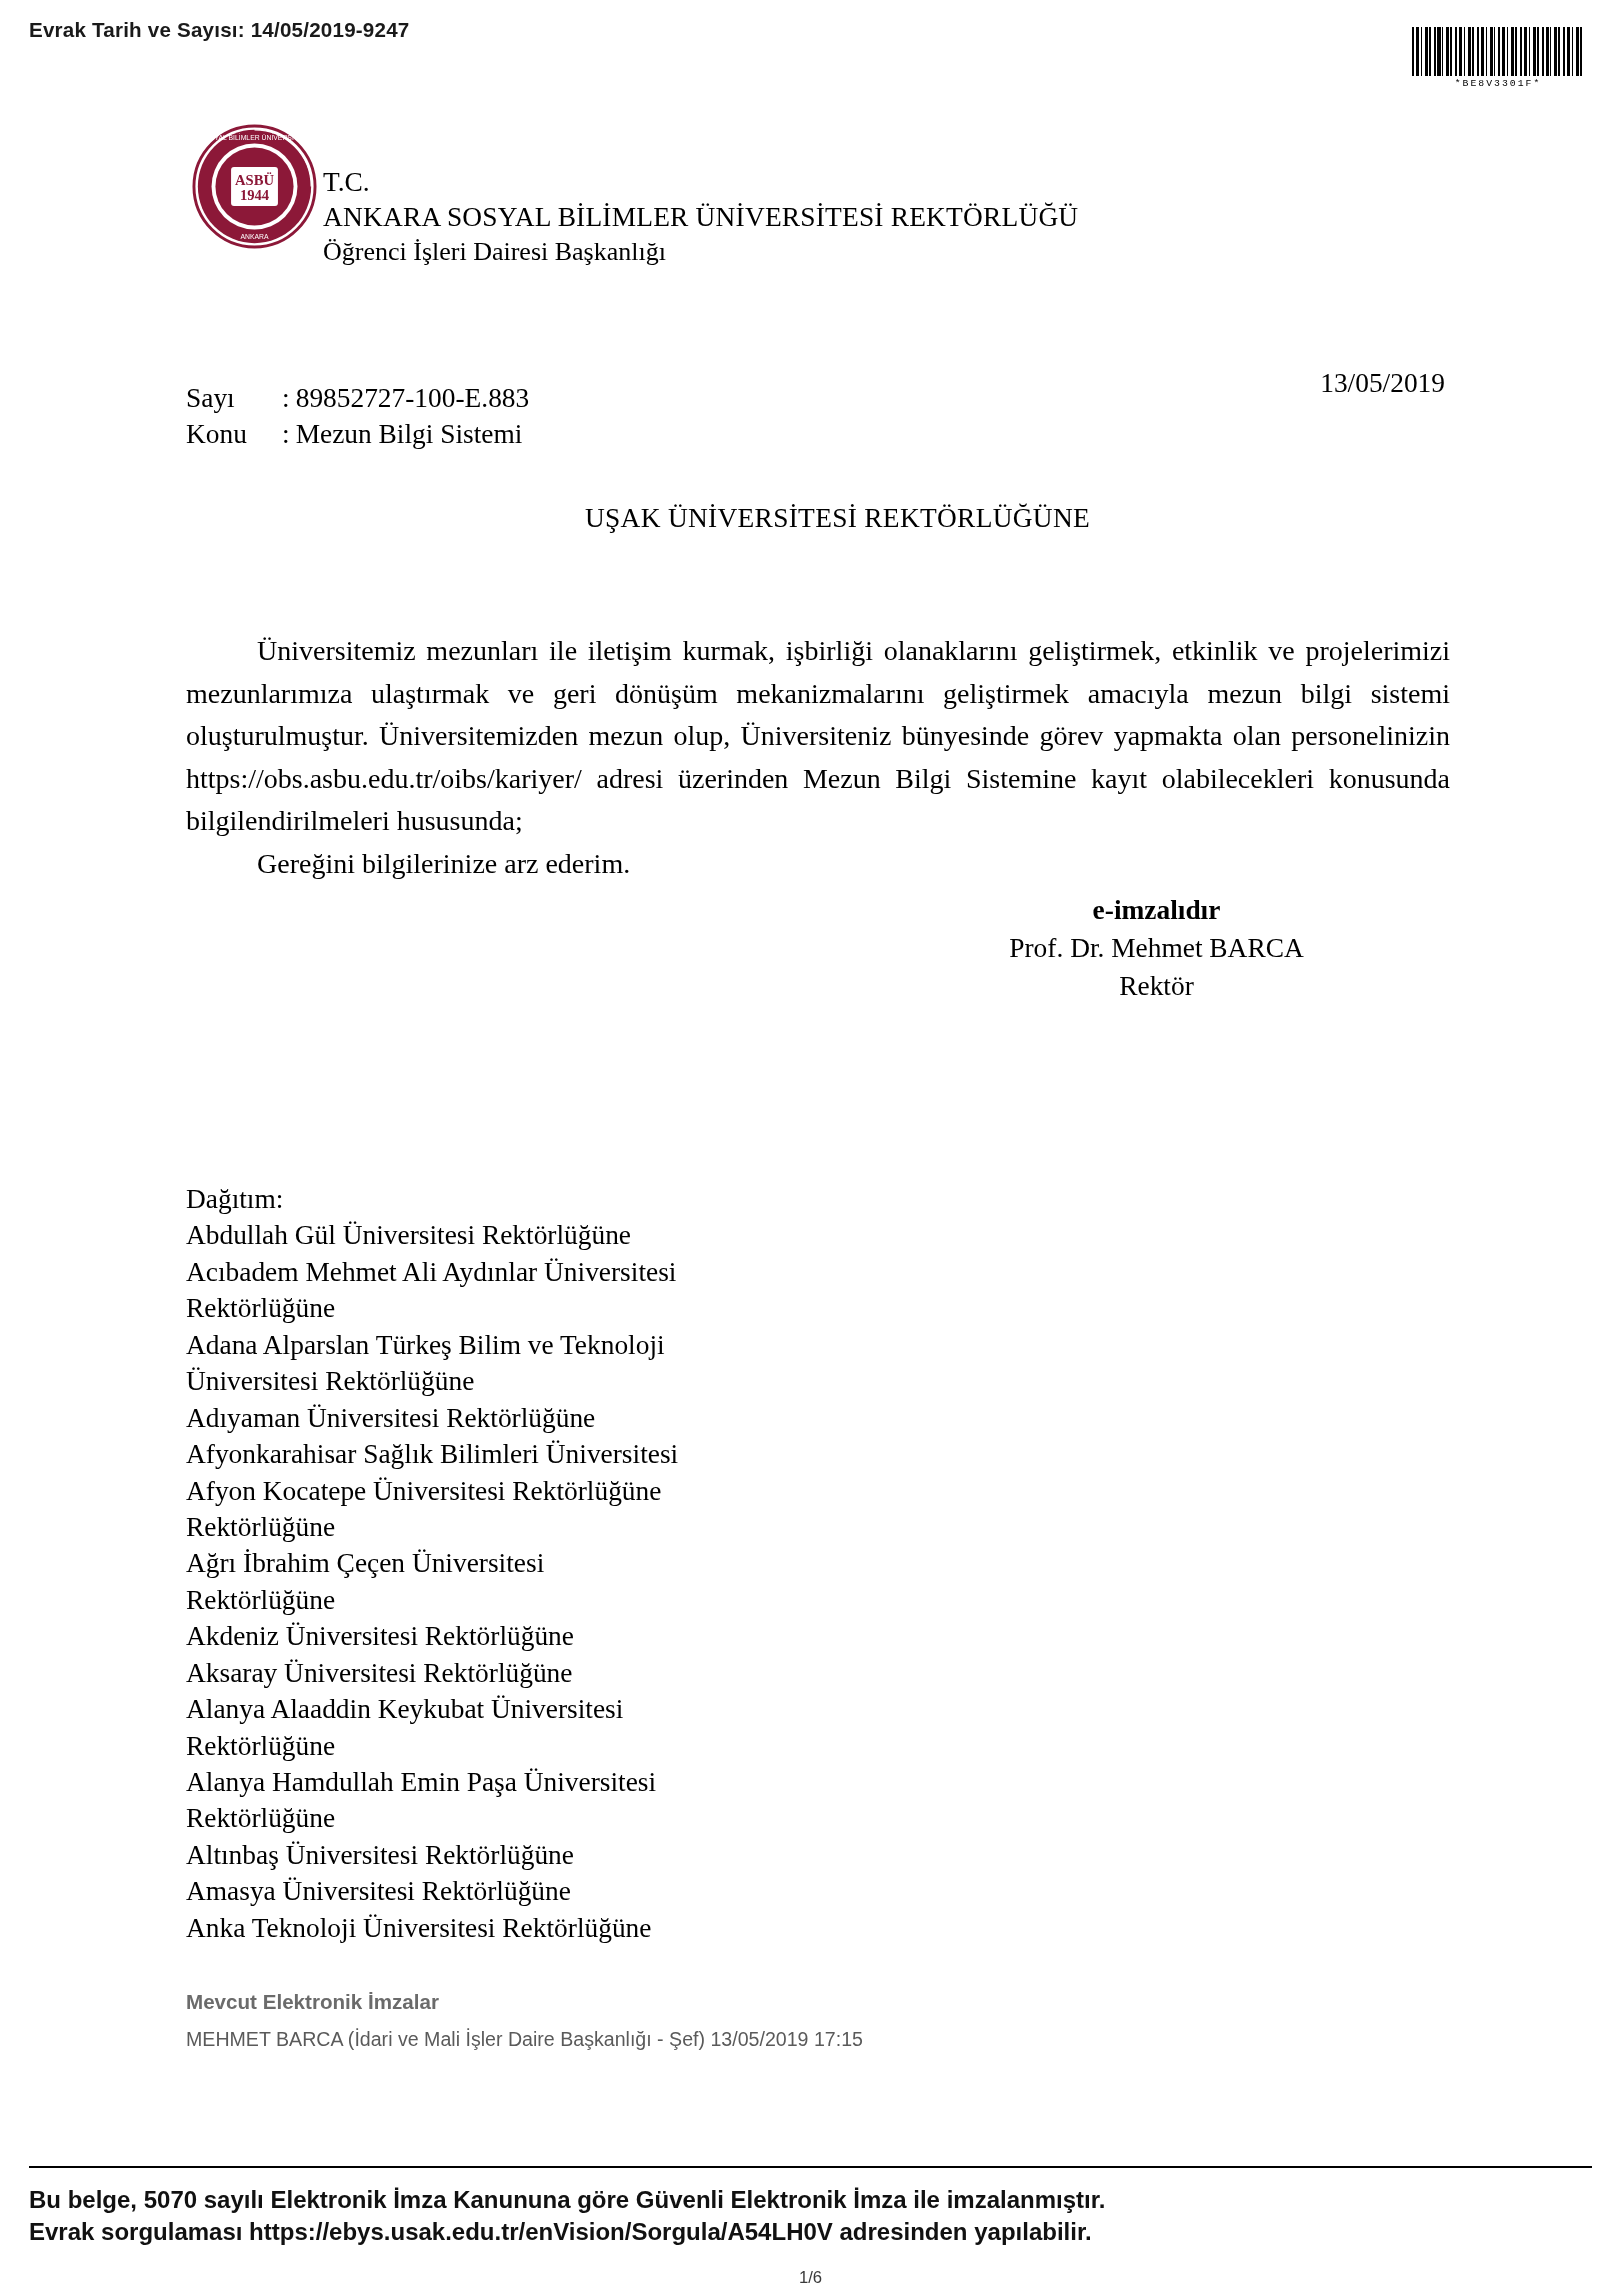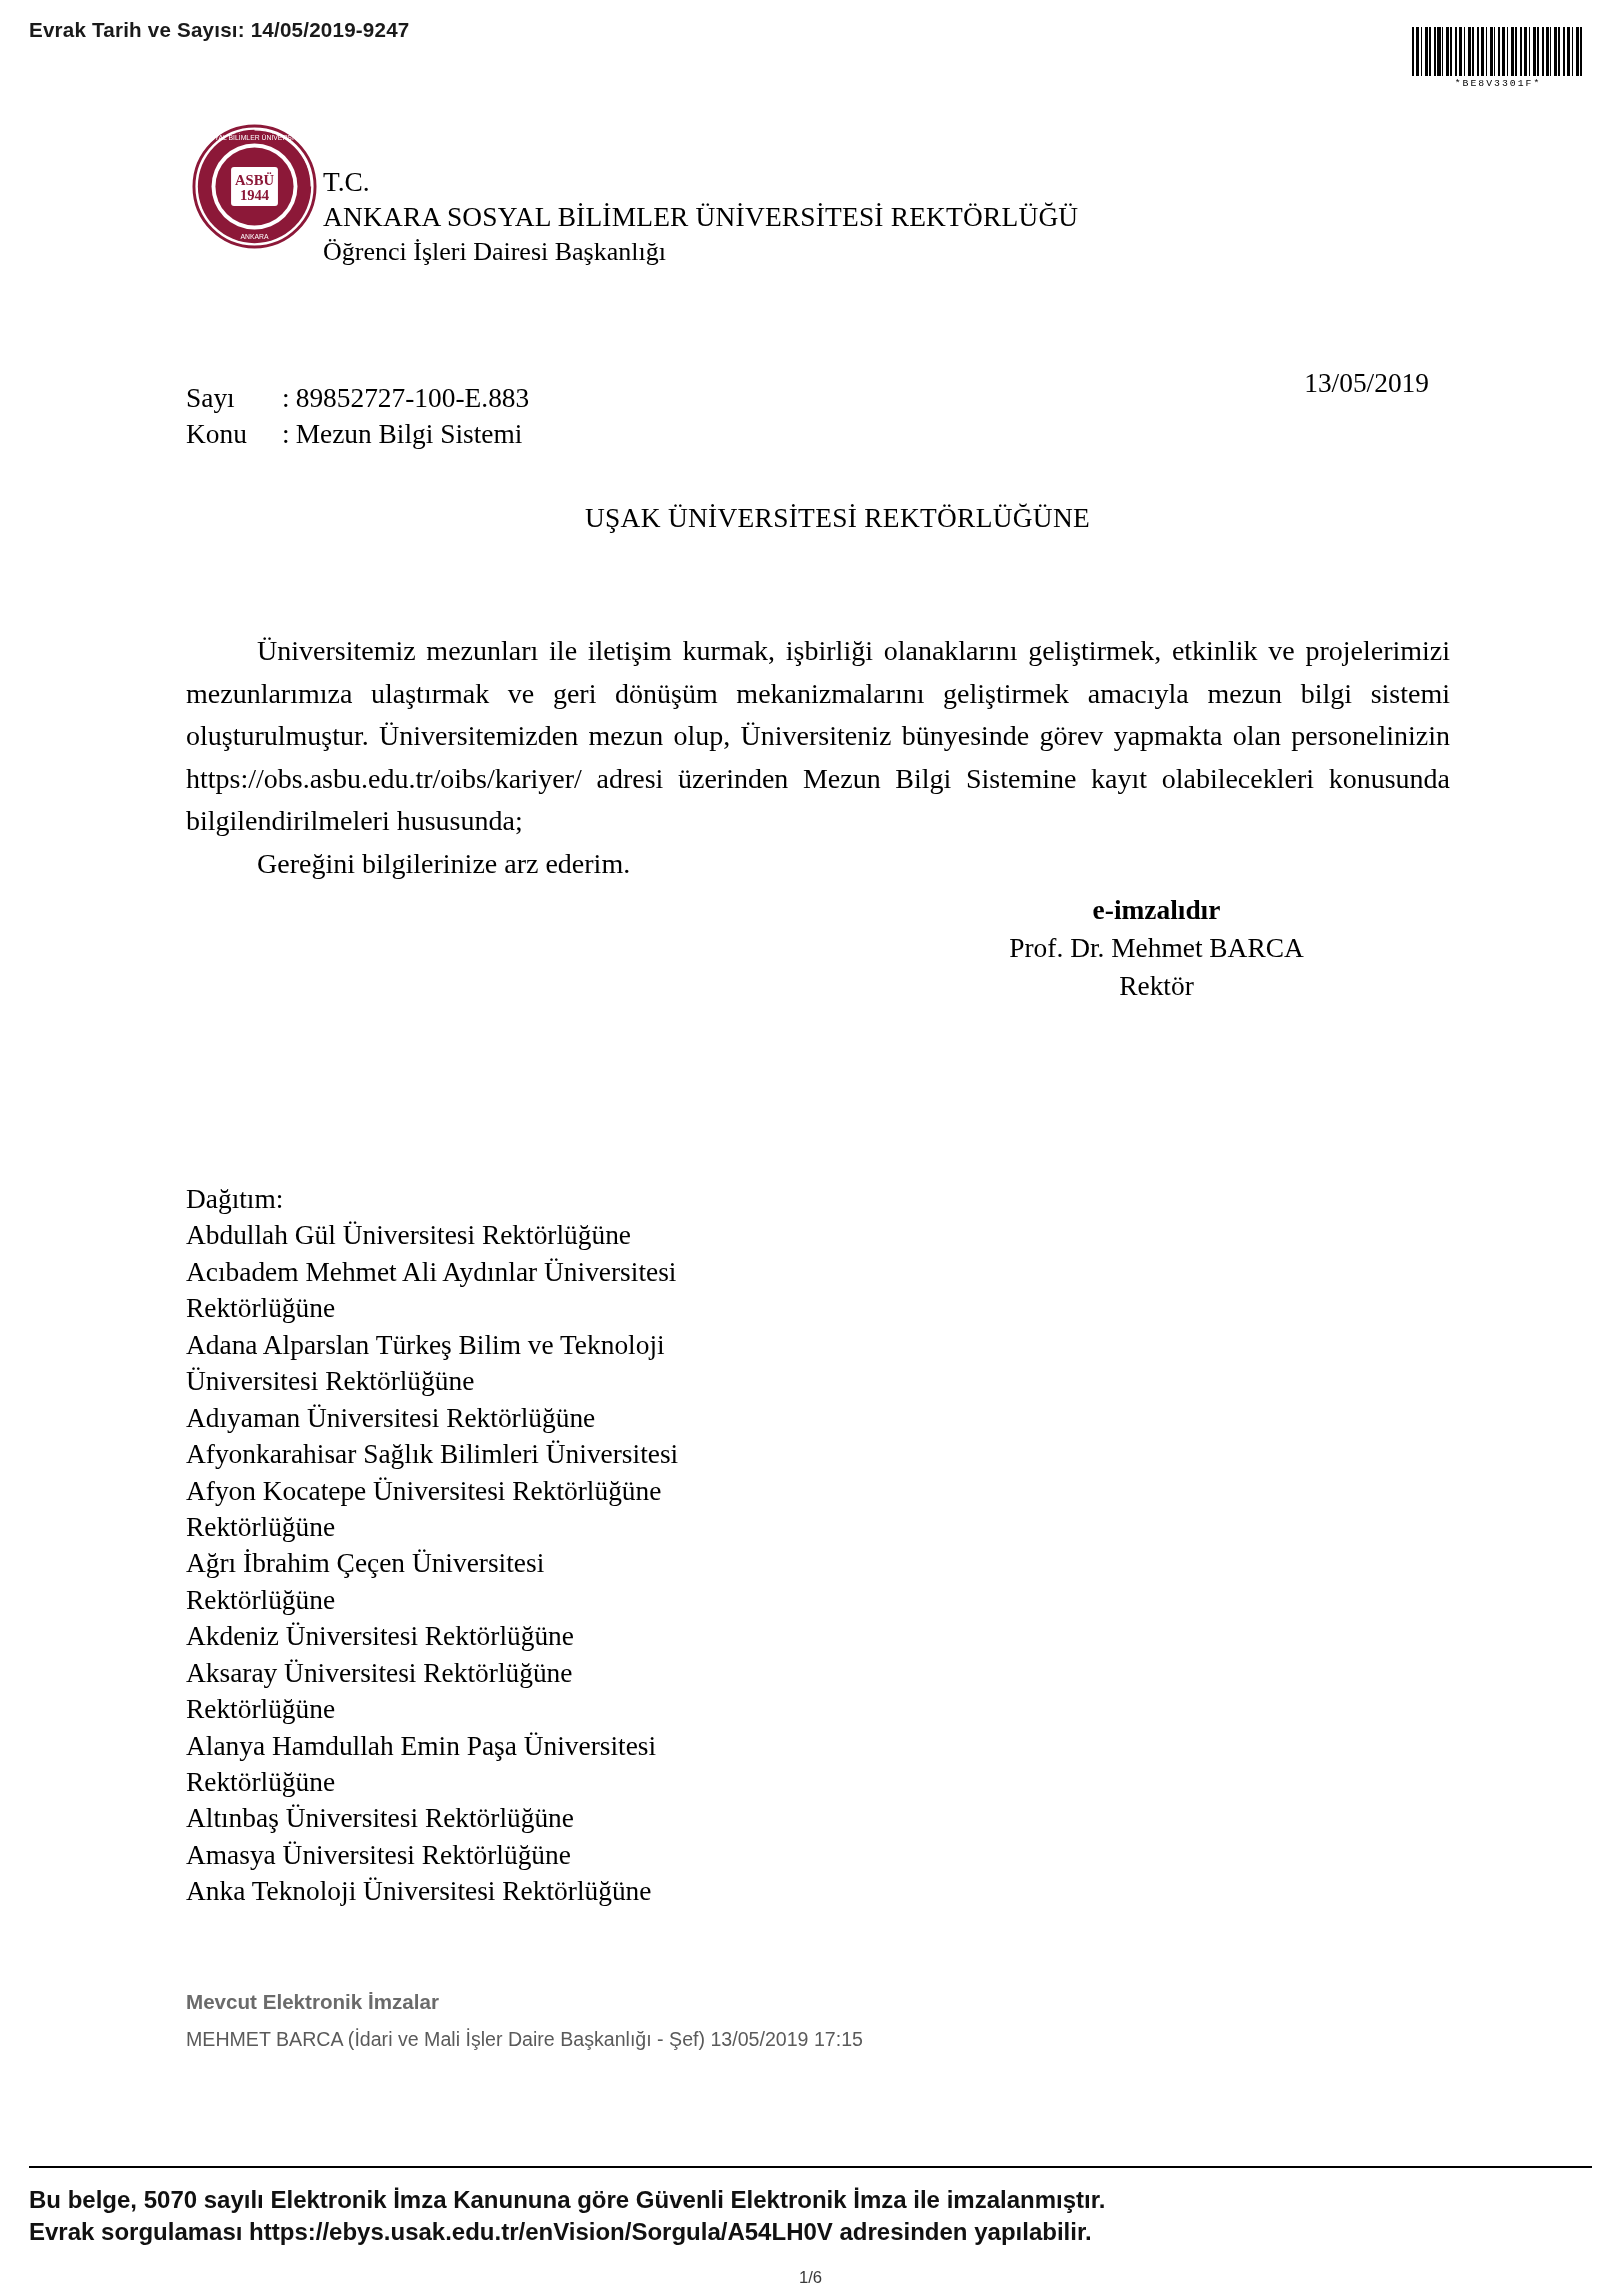--- a/index.html
+++ b/index.html
@@ -95,21 +95,21 @@
     font-size: 27.4px;
     line-height: 1.32;
     margin-top: 12px;
   }
   .meta-row { display: flex; }
   .meta-label { width: 96px; }
   .meta-colon { width: 13.7px; }
   .date-right {
     position: absolute;
     top: 368px;
-    right: 192px;
+    right: 176px;
     font-size: 27.4px;
   }
 
   
   .addressee {
     position: absolute;
     top: 503px;
     left: 0;
     width: 1621px;
     text-align: center;
@@ -273,20 +273,21 @@
   <div>Adana Alparslan Türkeş Bilim ve Teknoloji</div>
   <div>Üniversitesi Rektörlüğüne</div>
   <div>Adıyaman Üniversitesi Rektörlüğüne</div>
   <div>Afyonkarahisar Sağlık Bilimleri Üniversitesi</div>
   <div>Afyon Kocatepe Üniversitesi Rektörlüğüne</div>
   <div>Rektörlüğüne</div>
   <div>Ağrı İbrahim Çeçen Üniversitesi</div>
   <div>Rektörlüğüne</div>
   <div>Akdeniz Üniversitesi Rektörlüğüne</div>
   <div>Aksaray Üniversitesi Rektörlüğüne</div>
+  <div>Alanya Alaaddin Keykubat Üniversitesi</div>
   <div>Rektörlüğüne</div>
   <div>Alanya Hamdullah Emin Paşa Üniversitesi</div>
   <div>Rektörlüğüne</div>
   <div>Altınbaş Üniversitesi Rektörlüğüne</div>
   <div>Amasya Üniversitesi Rektörlüğüne</div>
   <div>Anka Teknoloji Üniversitesi Rektörlüğüne</div>
 </div>
 
 <div class="esig">
   <div class="esig-title">Mevcut Elektronik İmzalar</div>

